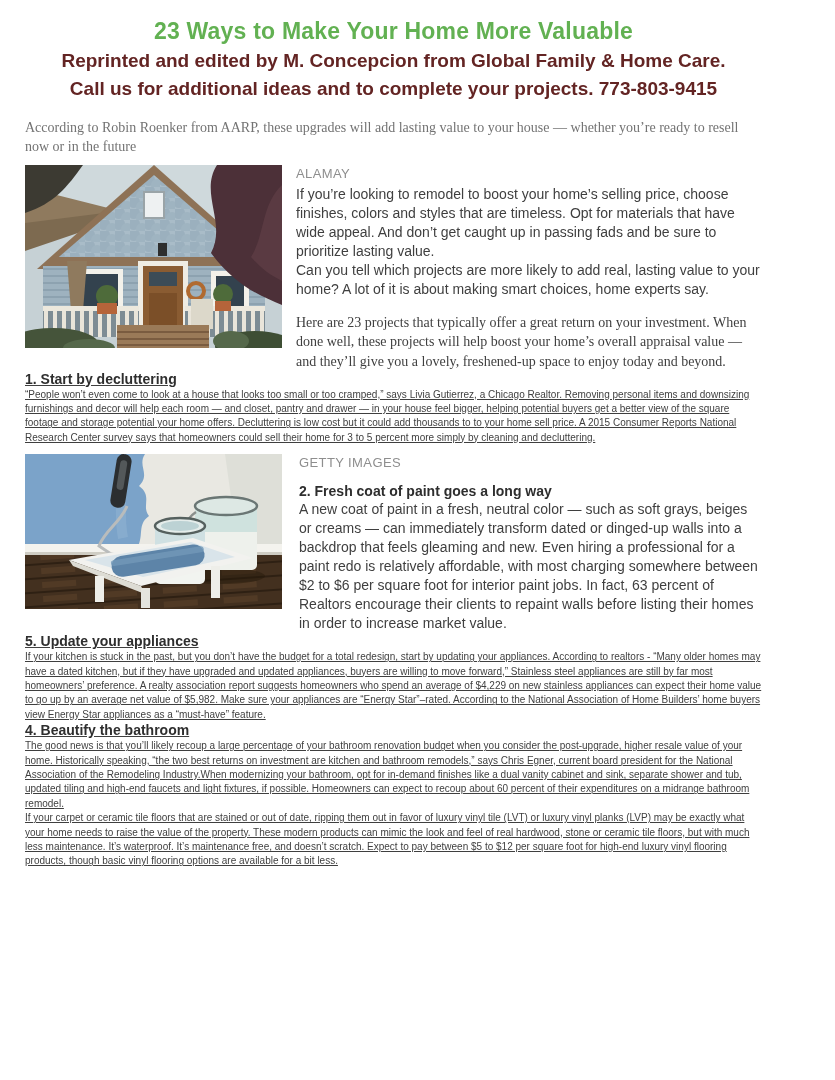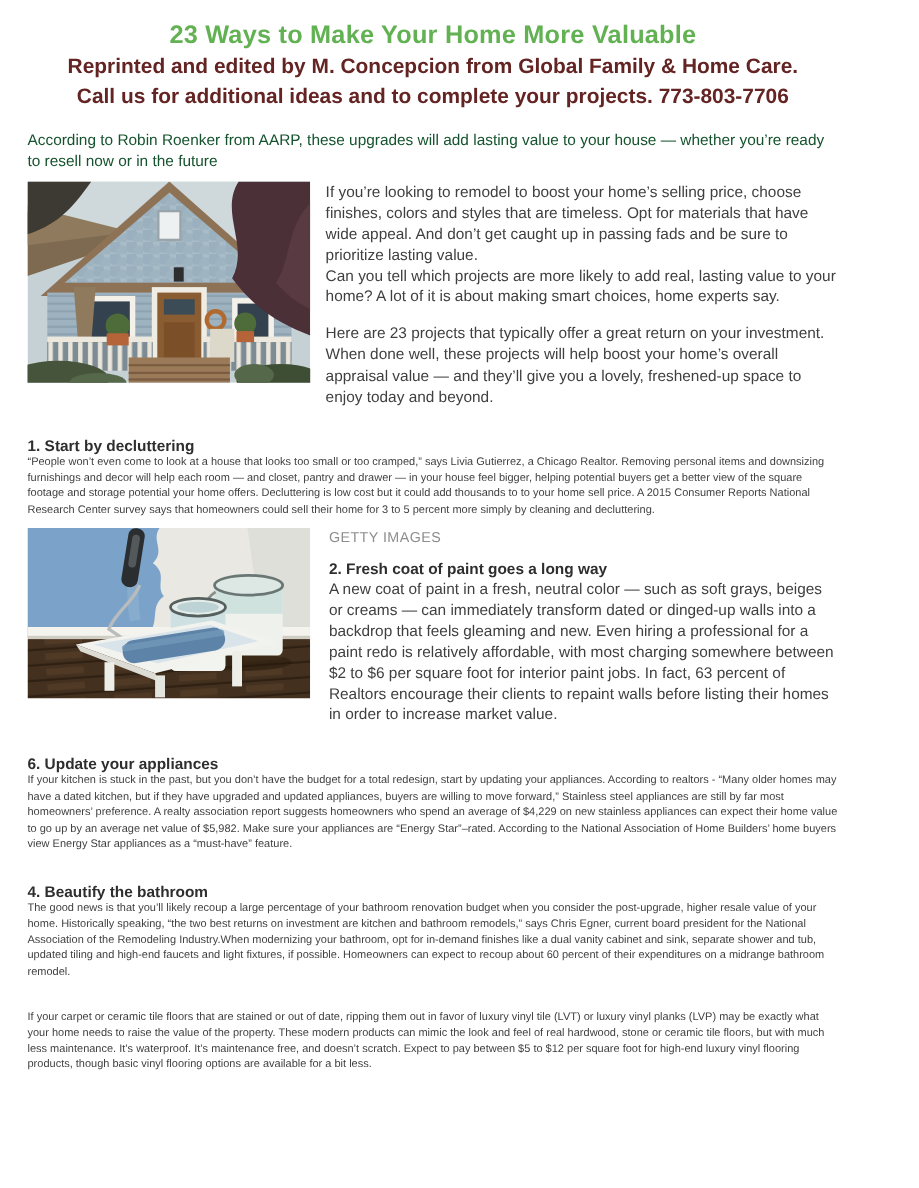--- a/index.html
+++ b/index.html
@@ -16,54 +16,55 @@
     color: #62b152; font-size: 23px; font-weight: bold;
     margin: 8px 0 4px 0; letter-spacing: 0.2px;
   }
   .doc-sub {
     color: #632423; font-size: 19px; font-weight: bold;
     margin: 0 0 4px 0; line-height: 1.25;
   }
 
   
   .intro {
-    color: #14532d; font-size: 14px; line-height: 1.42;
+    color: #737373; font-size: 14px; line-height: 1.42;
     margin: 17px 0 8px 0;
+    font-family: Liberation Serif, serif;
   }
 
   
   .fig-row { display: flex; gap: 14px; align-items: flex-start; margin-top: 4px; }
   figure { margin: 0; flex: 0 0 257px; }
   figure svg { display: block; }
   .col-text { flex: 1 1 auto; min-width: 0; }
   .credit {
     color: #8e8e8e; font-size: 13px; letter-spacing: 0.4px;
     margin: 1px 0 4px 0;
   }
   .col-text p { margin: 0; font-size: 14px; line-height: 1.36; }
-  .gap-top { margin-top: 14px !important; }
-
-  
-  .section { margin-top: 27px; }
+  .gap-top { margin-top: 14px !important; font-family: Liberation Serif, serif; }
+
+  
+  .section { margin-top: 0; text-decoration: underline; }
   .section-heading {
     font-size: 14px; font-weight: bold; color: #2e2e2e;
     margin: 0 0 1px 0;
   }
   .section p { margin: 0; font-size: 10px; line-height: 1.44; }
   .col-text .section-heading { margin-top: 13px; }
 </style>
 </head>
 <body>
 
 <div class="page">
 
   <header class="doc-header">
     <h1 class="doc-title">23 Ways to Make Your Home More Valuable</h1>
     <p class="doc-sub">Reprinted and edited by M. Concepcion from Global Family &amp; Home Care.</p>
-    <p class="doc-sub">Call us for additional ideas and to complete your projects. 773-803-7706</p>
+    <p class="doc-sub">Call us for additional ideas and to complete your projects. 773-803-9415</p>
   </header>
 
   <p class="intro">According to Robin Roenker from AARP, these upgrades will add lasting value to your house — whether you’re ready to resell now or in the future</p>
 
   <div class="fig-row">
     <figure>
       <svg viewBox="0 0 257 183" width="257" height="183" role="img">
         <defs>
           <pattern id="shingles" width="15" height="11" patternUnits="userSpaceOnUse">
             <rect width="15" height="11" fill="#a9bcc8"></rect>
@@ -128,20 +129,21 @@
         <path d="M257,0 L192,0 C174,28 202,58 186,88 C208,118 232,130 257,140 Z" fill="#4c3038"></path>
         <path d="M257,20 C236,40 240,70 226,92 C240,108 250,112 257,116 Z" fill="#5a3a42"></path>
         <path d="M0,0 L58,0 C42,22 30,38 0,48 Z" fill="#3c3a32"></path>
         <ellipse cx="28" cy="180" rx="46" ry="17" fill="#45543a"></ellipse>
         <ellipse cx="230" cy="181" rx="40" ry="15" fill="#3e4e34"></ellipse>
         <ellipse cx="206" cy="176" rx="18" ry="10" fill="#55684a"></ellipse>
         <ellipse cx="64" cy="183" rx="26" ry="9" fill="#55684a"></ellipse>
       </svg>
     </figure>
     <div class="col-text">
+      <div class="credit">ALAMAY</div>
       <p>If you’re looking to remodel to boost your home’s selling price, choose finishes, colors and styles that are timeless. Opt for materials that have wide appeal. And don’t get caught up in passing fads and be sure to prioritize lasting value.</p>
       <p>Can you tell which projects are more likely to add real, lasting value to your home? A lot of it is about making smart choices, home experts say.</p>
       <p class="gap-top">Here are 23 projects that typically offer a great return on your investment. When done well, these projects will help boost your home’s overall appraisal value — and they’ll give you a lovely, freshened-up space to enjoy today and beyond.</p>
     </div>
   </div>
 
   <section class="section">
     <h2 class="section-heading">1. Start by decluttering</h2>
     <p>“People won’t even come to look at a house that looks too small or too cramped,” says Livia Gutierrez, a Chicago Realtor. Removing personal items and downsizing furnishings and decor will help each room — and closet, pantry and drawer — in your house feel bigger, helping potential buyers get a better view of the square footage and storage potential your home offers. Decluttering is low cost but it could add thousands to to your home sell price. A 2015 Consumer Reports National Research Center survey says that homeowners could sell their home for 3 to 5 percent more simply by cleaning and decluttering.</p>
   </section>
@@ -200,21 +202,21 @@
       </svg>
     </figure>
     <div class="col-text">
       <div class="credit">GETTY IMAGES</div>
       <h2 class="section-heading">2. Fresh coat of paint goes a long way</h2>
       <p>A new coat of paint in a fresh, neutral color — such as soft grays, beiges or creams — can immediately transform dated or dinged-up walls into a backdrop that feels gleaming and new.  Even hiring a professional for a paint redo is relatively affordable, with most charging somewhere between $2 to $6 per square foot for interior paint jobs. In fact, 63 percent of Realtors encourage their clients to repaint walls before listing their homes in order to increase market value.</p>
     </div>
   </div>
 
   <section class="section">
-    <h2 class="section-heading">6. Update your appliances</h2>
+    <h2 class="section-heading">5. Update your appliances</h2>
     <p>If your kitchen is stuck in the past, but you don’t have the budget for a total redesign, start by updating your appliances. According to realtors - “Many older homes may have a dated kitchen, but if they have upgraded and updated appliances, buyers are willing to move forward,” Stainless steel appliances are still by far most homeowners’ preference. A realty association report suggests homeowners who spend an average of $4,229 on new stainless appliances can expect their home value to go up by an average net value of $5,982. Make sure your appliances are “Energy Star”–rated. According to the National Association of Home Builders’ home buyers view Energy Star appliances as a “must-have” feature.</p>
   </section>
 
   <section class="section">
     <h2 class="section-heading">4. Beautify the bathroom</h2>
     <p>The good news is that you’ll likely recoup a large percentage of your bathroom renovation budget when you consider the post-upgrade, higher resale value of your home. Historically speaking, “the two best returns on investment are kitchen and bathroom remodels,” says Chris Egner, current board president for the National Association of the Remodeling Industry.When modernizing your bathroom, opt for in-demand finishes like a dual vanity cabinet and sink, separate shower and tub, updated tiling and high-end faucets and light fixtures, if possible. Homeowners can expect to recoup about 60 percent of their expenditures on a midrange bathroom remodel.</p>
   </section>
 
   <section class="section">
     <p>If your carpet or ceramic tile floors that are stained or out of date, ripping them out in favor of luxury vinyl tile (LVT) or luxury vinyl planks (LVP) may be exactly what your home needs to raise the value of the property. These modern products can mimic the look and feel of real hardwood, stone or ceramic tile floors, but with much less maintenance.  It’s waterproof. It’s maintenance free, and doesn’t scratch. Expect to pay between $5 to $12 per square foot for high-end luxury vinyl flooring products, though basic vinyl flooring options are available for a bit less.</p>

